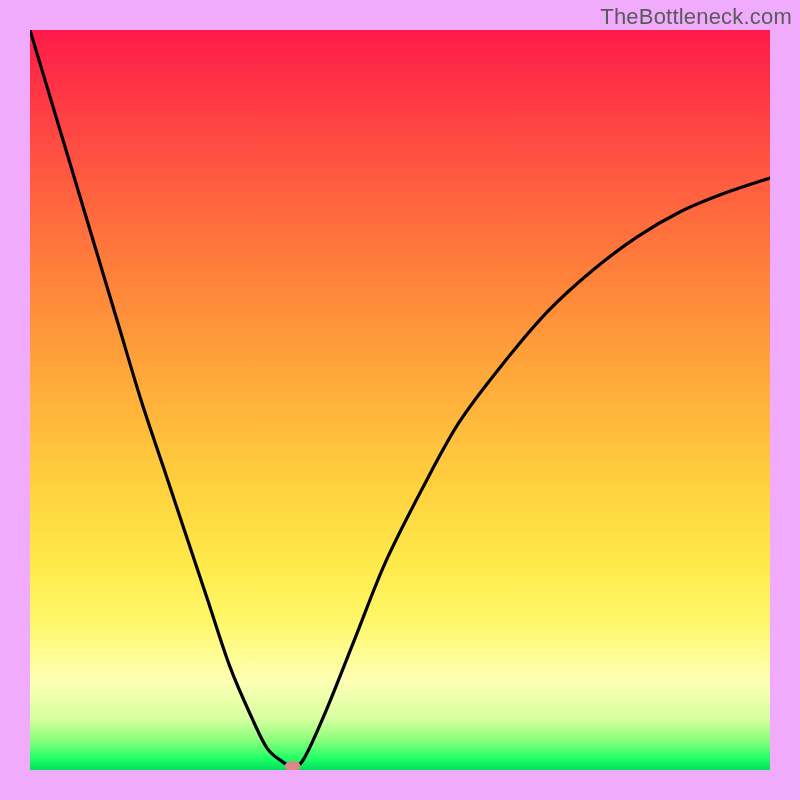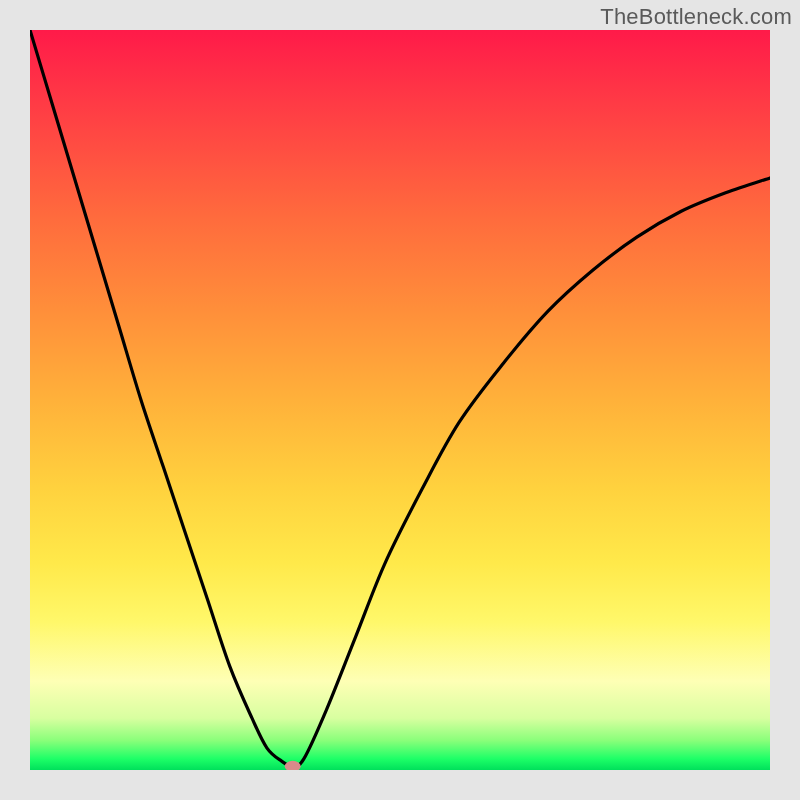--- a/index.html
+++ b/index.html
@@ -8,21 +8,21 @@
     width: 800px;
     height: 800px;
     background: #000;
     overflow: hidden;
     font-family: Arial, Helvetica, sans-serif;
   }
   .frame {
     position: relative;
     width: 800px;
     height: 800px;
-    background: #e5e5e5;
+    background: #f0abfc;
   }
   .plot-area {
     position: absolute;
     left: 30px;
     top: 30px;
     width: 740px;
     height: 740px;
     
     background: linear-gradient(
       to bottom,

